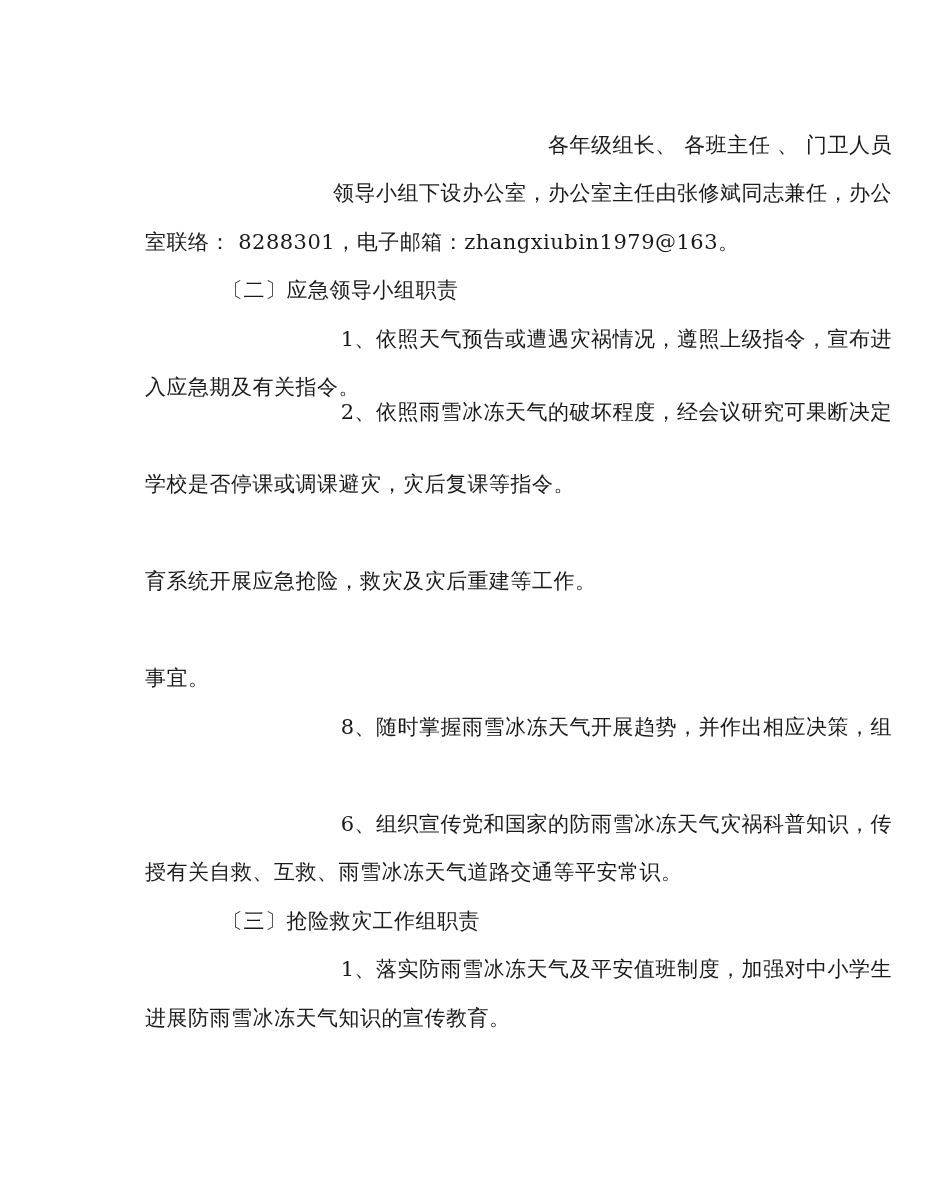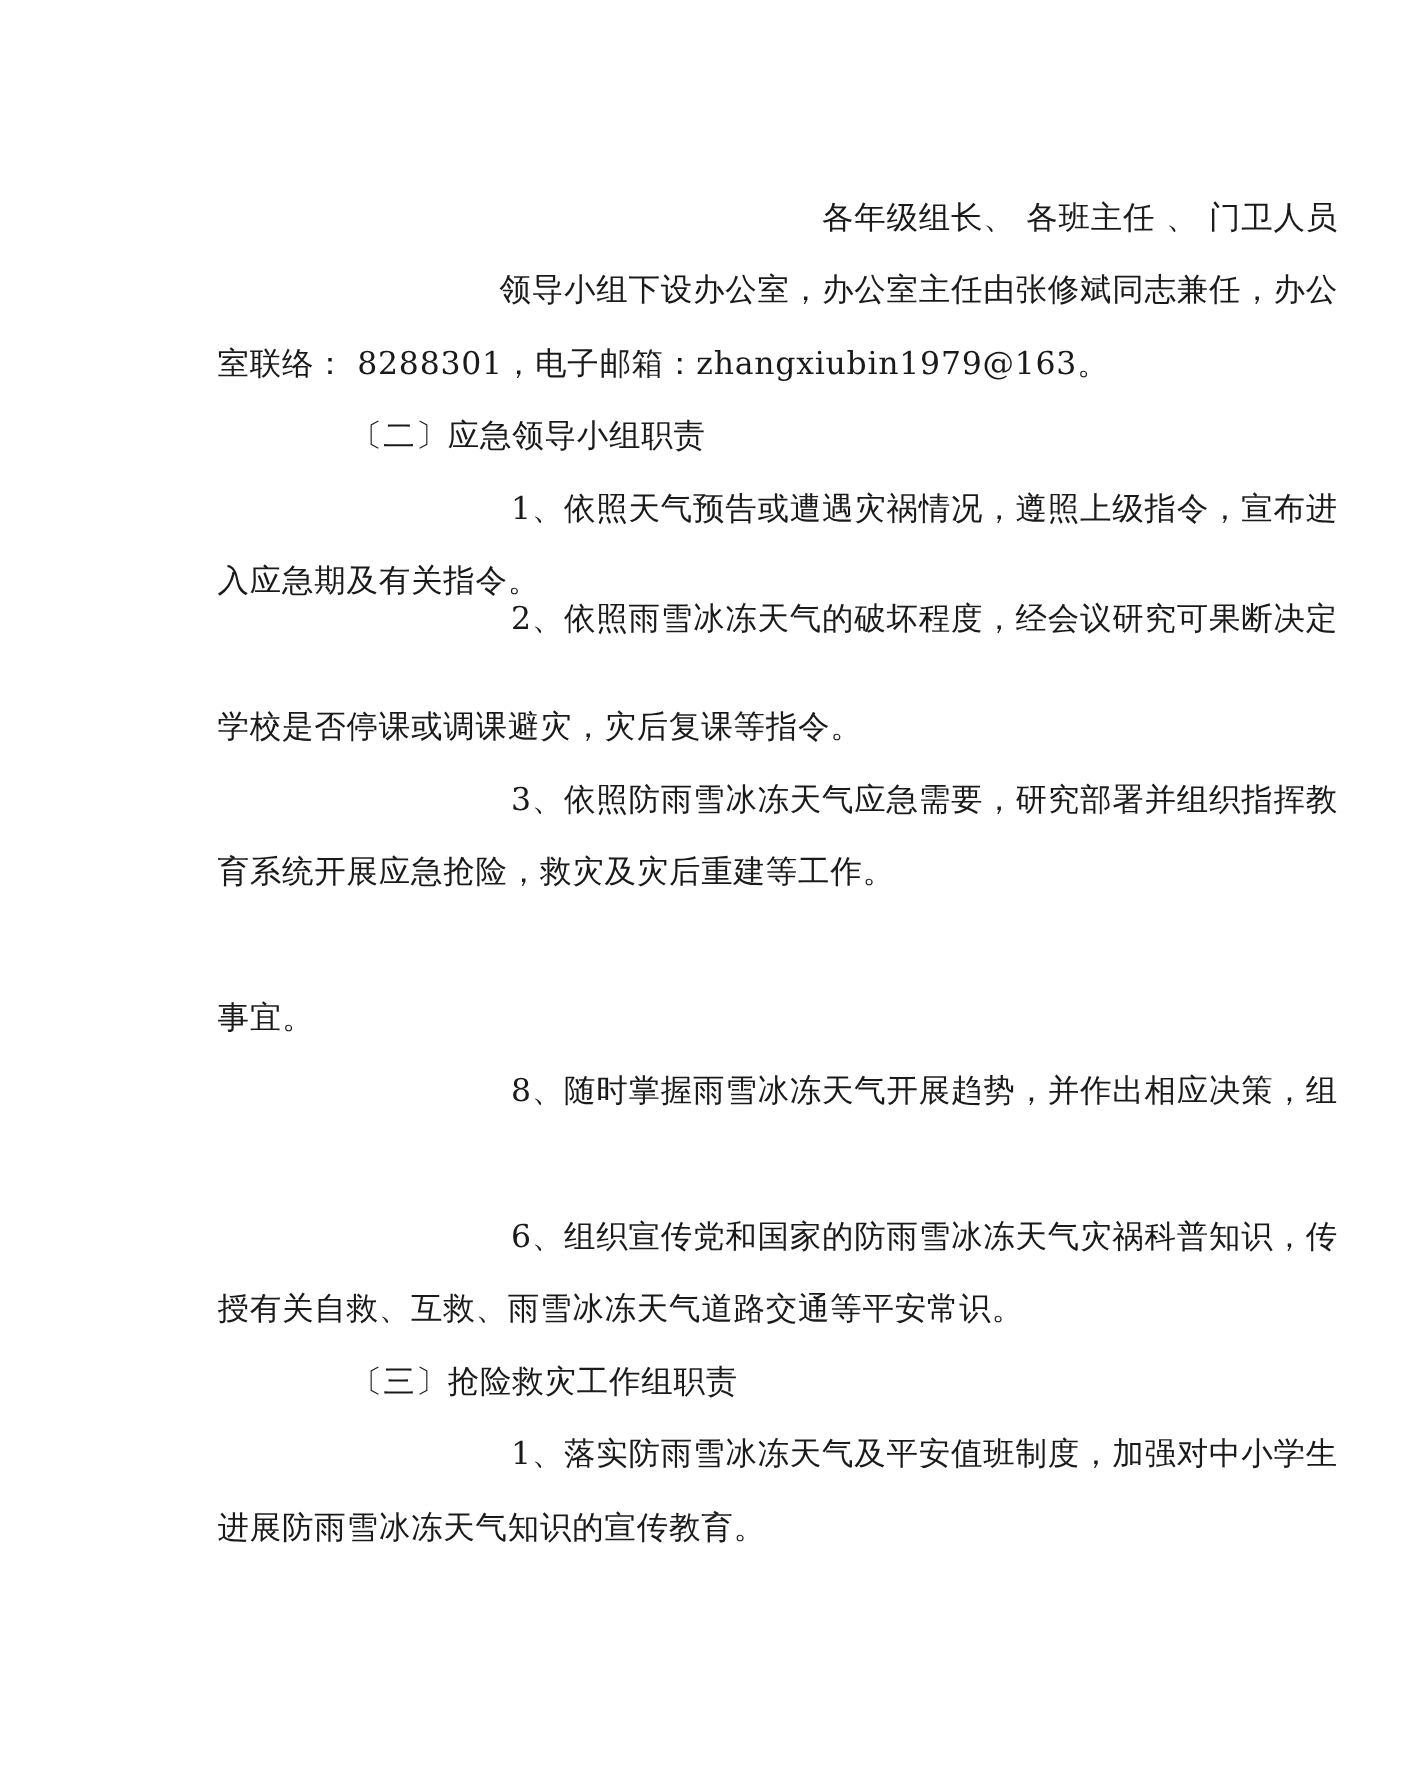--- a/index.html
+++ b/index.html
@@ -7,35 +7,34 @@
   .page {
     position: absolute; left: 0; top: 0; width: 950px; height: 1189px; background: #fff;
     font-family: "DejaVu Serif", "Liberation Serif", serif;
     color: #1a1a1a; font-size: 21px;
   }
   .line {
     position: absolute; left: 145px; width: 660px; white-space: nowrap;
     line-height: 30px; height: 30px; letter-spacing: 0.5px;
   }
   .indent { left: 232px; text-align: right; }
-  .heading { left: 234px; font-family: Liberation Serif, serif; }
+  .heading { left: 222px; font-family: Liberation Serif, serif; }
 </style>
 </head>
 <body>
 
 <div class="page">
   <div class="line indent" style="top:130px">各年级组长、  各班主任  、   门卫人员</div>
   <div class="line indent" style="top:178px">领导小组下设办公室，办公室主任由张修斌同志兼任，办公</div>
   <div class="line" style="top:227px">室联络：   8288301，电子邮箱：zhangxiubin1979@163。</div>
   <div class="line heading" style="top:275px">〔二〕应急领导小组职责</div>
   <div class="line indent" style="top:324px">1、依照天气预告或遭遇灾祸情况，遵照上级指令，宣布进</div>
   <div class="line" style="top:372px">入应急期及有关指令。</div>
   <div class="line indent" style="top:397px">2、依照雨雪冰冻天气的破坏程度，经会议研究可果断决定</div>
   <div class="line" style="top:469px">学校是否停课或调课避灾，灾后复课等指令。</div>
-  <div class="line indent" style="top:518px">3、依照防雨雪冰冻天气应急需要，研究部署并组织指挥教</div>
   <div class="line" style="top:566px">育系统开展应急抢险，救灾及灾后重建等工作。</div>
   <div class="line" style="top:663px">事宜。</div>
   <div class="line indent" style="top:712px">8、随时掌握雨雪冰冻天气开展趋势，并作出相应决策，组</div>
   <div class="line indent" style="top:809px">6、组织宣传党和国家的防雨雪冰冻天气灾祸科普知识，传</div>
   <div class="line" style="top:857px">授有关自救、互救、雨雪冰冻天气道路交通等平安常识。</div>
   <div class="line heading" style="top:906px">〔三〕抢险救灾工作组职责</div>
   <div class="line indent" style="top:954px">1、落实防雨雪冰冻天气及平安值班制度，加强对中小学生</div>
   <div class="line" style="top:1003px">进展防雨雪冰冻天气知识的宣传教育。</div>
 </div>
 

